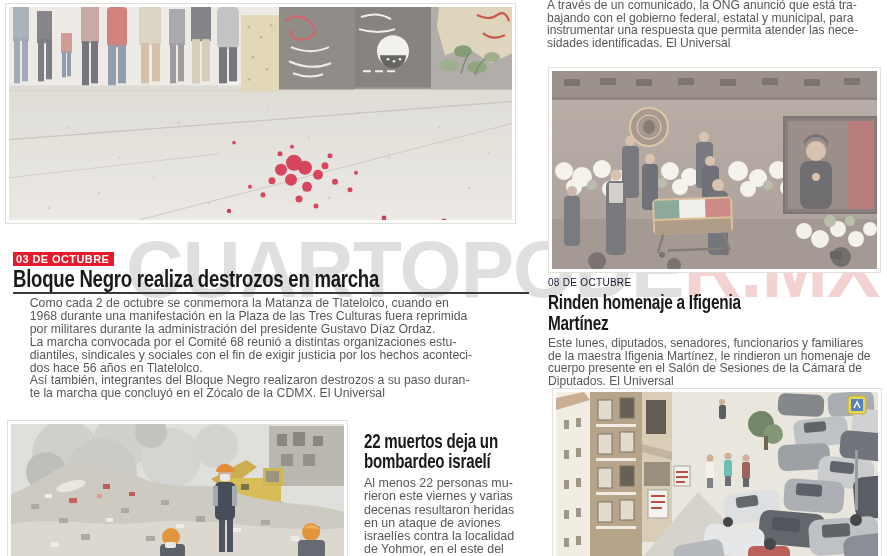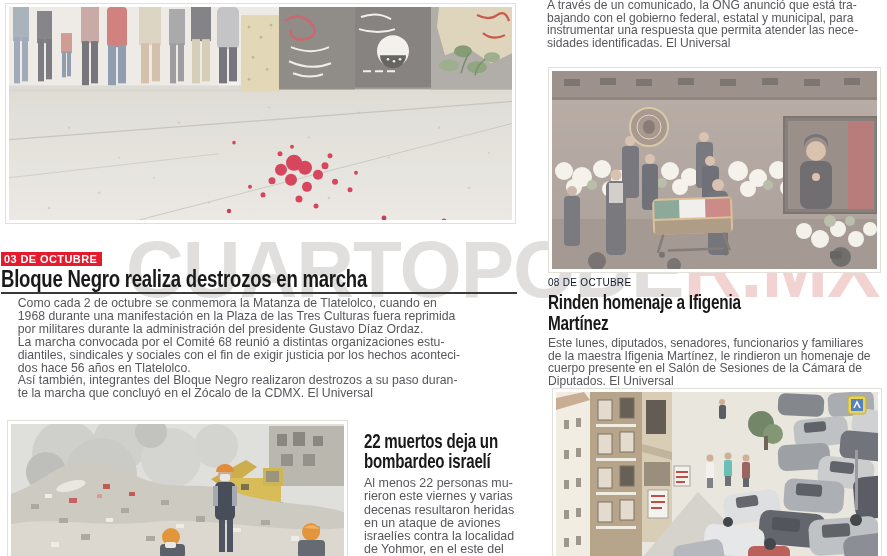--- a/index.html
+++ b/index.html
@@ -16,21 +16,21 @@
   .photo svg{display:block;width:100%;height:100%;}
   #photo-march{left:5px;top:3px;width:511px;height:221px;}
   #photo-homage{left:548px;top:67px;width:333px;height:206px;}
   #photo-rubble{left:7px;top:420px;width:341px;height:142px;}
   #photo-cars{left:552px;top:388px;width:330px;height:174px;}
   
   .txtcol{position:absolute;z-index:3;}
   .lines{white-space:pre;transform:scaleX(0.93);transform-origin:0 0;}
   .body-txt{color:#56575b;}
   #top-note{left:547px;top:-1px;width:340px;font-size:13px;line-height:12.5px;}
-  #col-march{left:1px;top:249px;width:516px;}
+  #col-march{left:13px;top:249px;width:516px;}
   #col-homage{left:548px;top:276px;width:336px;}
   #col-bombing{left:364px;top:428px;width:192px;}
   .date-badge{display:inline-block;background:#e51b2d;color:#ffffff;font-size:11px;line-height:12px;
               font-weight:bold;letter-spacing:.4px;padding:1.5px 5px 1px 3px;}
   .date-label{color:#0f172a;font-size:10px;line-height:13px;font-weight:normal;letter-spacing:.3px;}
   .headline{color:#191919;font-weight:bold;transform-origin:0 0;letter-spacing:-.3px;}
   #col-march .headline{margin-top:1px;font-size:23.5px;line-height:22px;transform:scaleX(0.79);}
   #col-homage .headline{margin-top:2px;font-size:21px;line-height:21px;transform:scaleX(0.73);}
   #col-bombing .headline{margin-top:3px;font-size:21px;line-height:20px;transform:scaleX(0.72);white-space:pre;}
   .rule{height:2px;background:#3a3a3a;margin-top:2px;}

